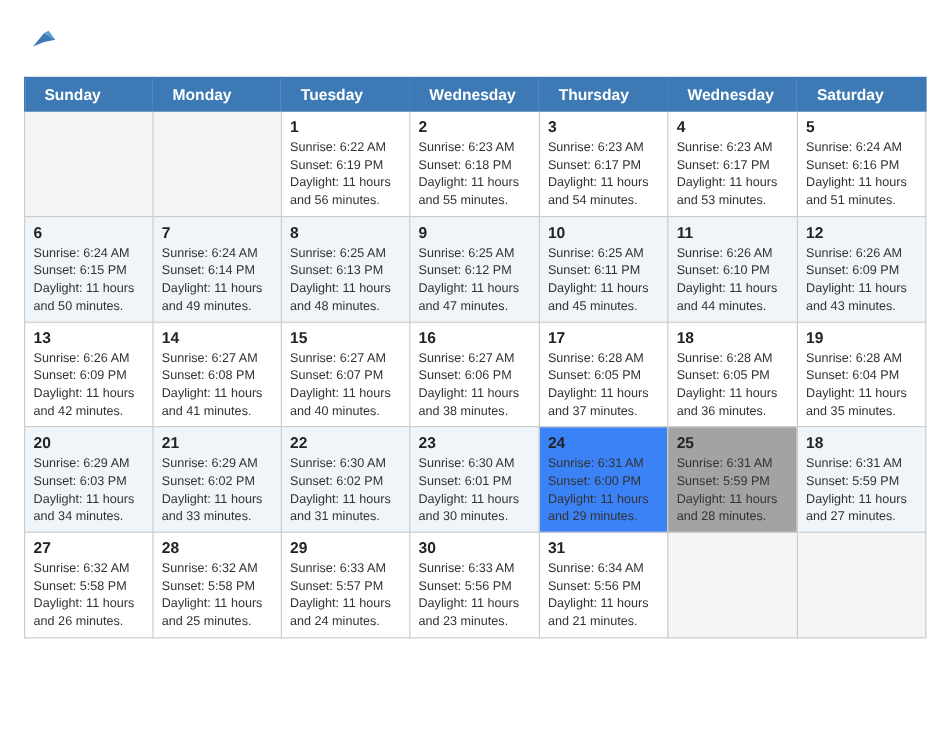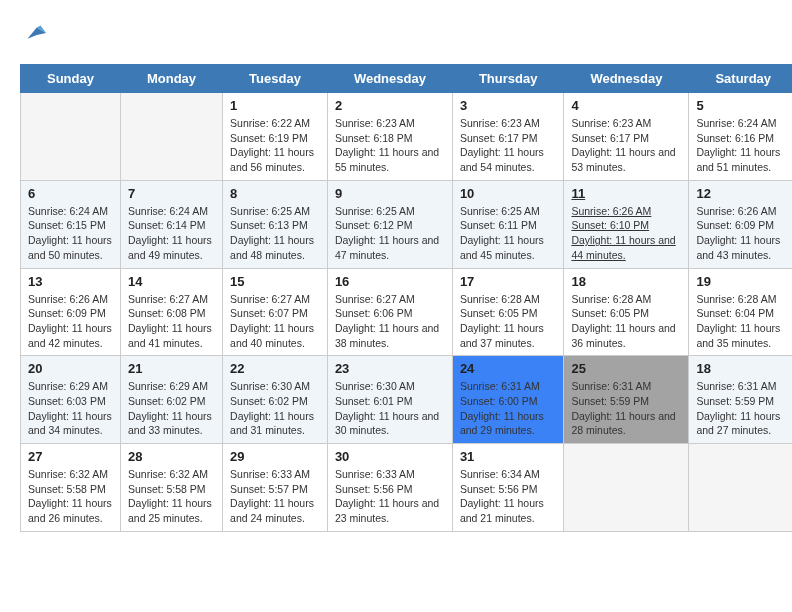--- a/index.html
+++ b/index.html
@@ -48,21 +48,21 @@
     }
     .calendar {
       width: 100%;
       border-collapse: collapse;
       border: 1px solid #ccc;
     }
     .calendar th {
       background: #3d7ab5;
       color: #fff;
       text-align: left;
-      padding: 6px 26px;
+      padding: 6px 16px;
       font-size: 13px;
       border: 1px solid #3d7ab5;
     }
     .calendar td {
       vertical-align: top;
       padding: 5px 7px;
       border: 1px solid #ccc;
       width: 108px;
       min-height: 80px;
       font-size: 11px;
@@ -158,21 +158,21 @@
           <div class="day-info">Sunrise: 6:25 AM<br>Sunset: 6:13 PM<br>Daylight: 11 hours and 48 minutes.</div>
         </td>
         <td style="background: rgb(240, 245, 250);">
           <div class="day-num">9</div>
           <div class="day-info">Sunrise: 6:25 AM<br>Sunset: 6:12 PM<br>Daylight: 11 hours and 47 minutes.</div>
         </td>
         <td style="background: rgb(240, 245, 250);">
           <div class="day-num">10</div>
           <div class="day-info">Sunrise: 6:25 AM<br>Sunset: 6:11 PM<br>Daylight: 11 hours and 45 minutes.</div>
         </td>
-        <td style="background: rgb(240, 245, 250); text-decoration: underline;">
+        <td style="background: rgb(240, 245, 250);">
           <div class="day-num">11</div>
           <div class="day-info">Sunrise: 6:26 AM<br>Sunset: 6:10 PM<br>Daylight: 11 hours and 44 minutes.</div>
         </td>
         <td style="background: rgb(240, 245, 250);">
           <div class="day-num">12</div>
           <div class="day-info">Sunrise: 6:26 AM<br>Sunset: 6:09 PM<br>Daylight: 11 hours and 43 minutes.</div>
         </td>
       </tr>
       <tr>
         <td>

